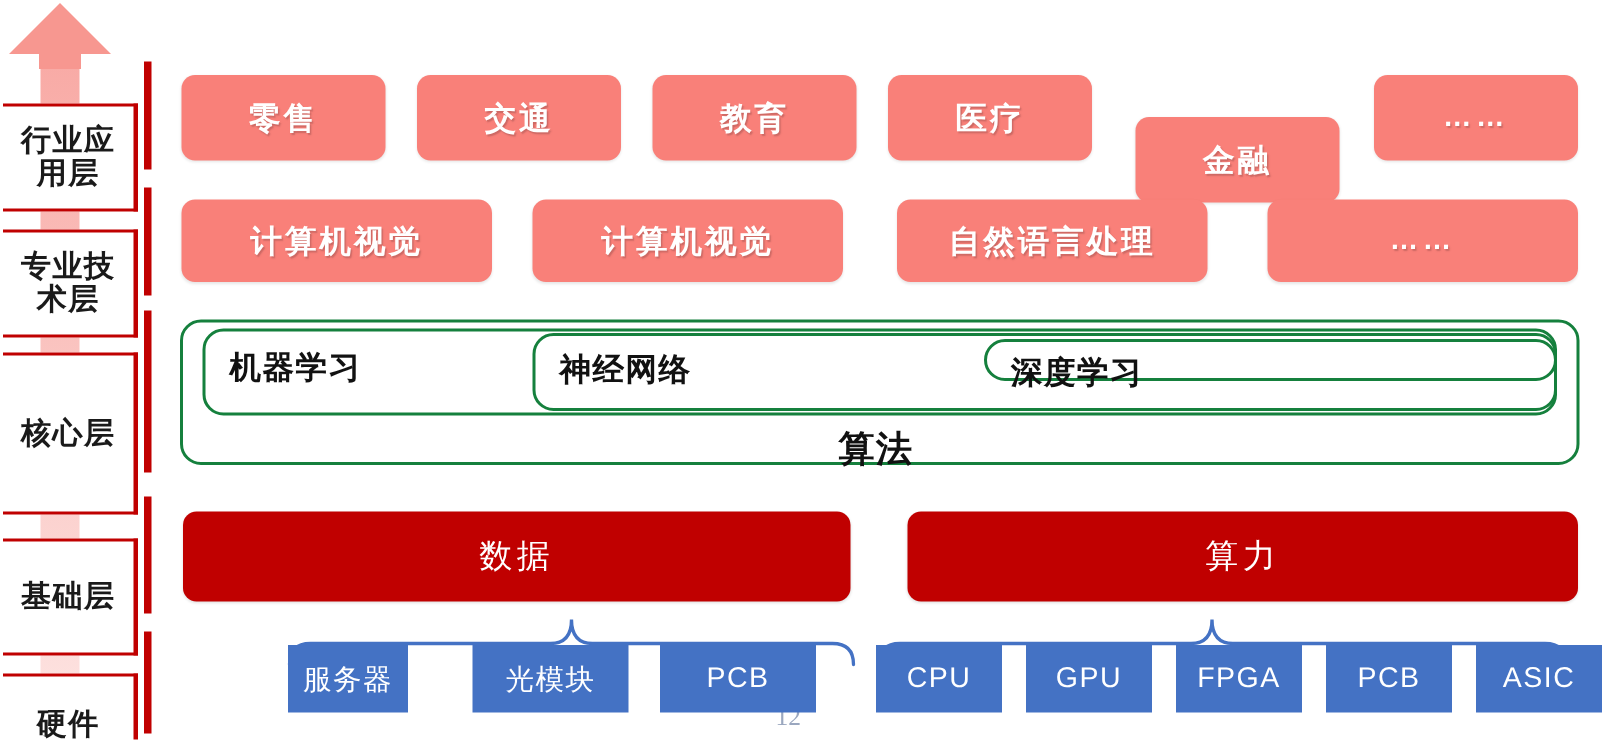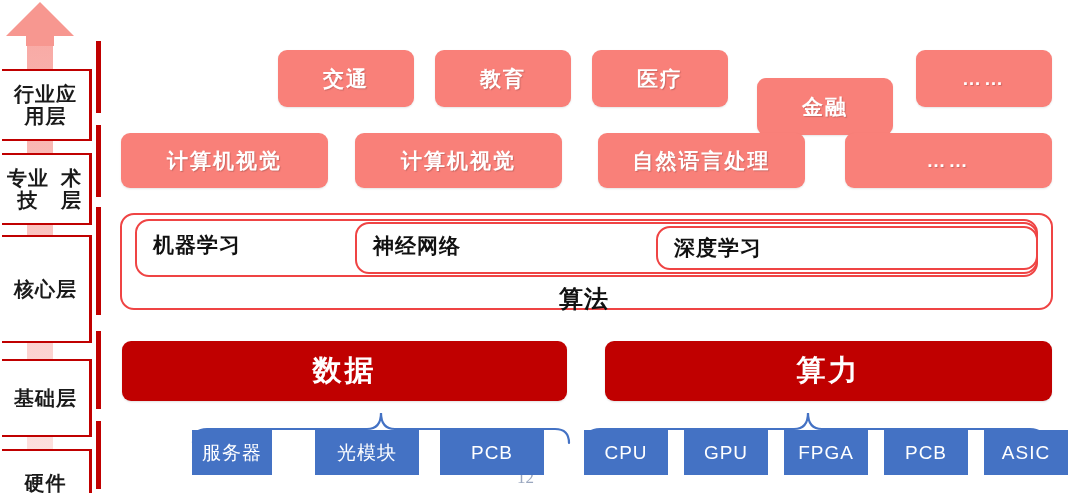--- a/index.html
+++ b/index.html
@@ -63,21 +63,21 @@
     display:flex;align-items:center;justify-content:center;
     text-shadow:1px 1px 1px rgba(120,60,60,.35);
     letter-spacing:2px;
     box-shadow:0 1px 2px rgba(0,0,0,.10);
   }
   .pill.dots{letter-spacing:3px;font-size:19px;}
 
   
   .outline{
     position:absolute;
-    border:2px solid #ef4444;
+    border:2px solid #15803d;
     border-radius:14px;
     background:transparent;
     box-sizing:border-box;
   }
   .outline > .otext{
     position:absolute;left:16px;top:10px;
     font-size:21px;font-weight:700;color:#111;
     letter-spacing:1px;
     white-space:nowrap;
   }
@@ -86,21 +86,21 @@
     font-size:24px;font-weight:700;color:#111;letter-spacing:1px;
     white-space:nowrap;
   }
 
   
   .solid{
     position:absolute;
     background:#c00000;
     border-radius:9px;
     color:#fff;
-    font-size:29px;font-weight:700;letter-spacing:3px;
+    font-size:22px;font-weight:400;letter-spacing:3px;
     display:flex;align-items:center;justify-content:center;
     box-shadow:0 1px 2px rgba(0,0,0,.12);
   }
 
   
   .blue{
     position:absolute;
     background:#4472c4;
     color:#fff;
     font-size:19px;
@@ -126,60 +126,61 @@
   <div class="arrow-head"></div>
 
   <div class="pagenum">12</div>
 
   <div class="label-box" style="top:41px;height:72px;flex-direction:column;">
     <span>行业应</span>
     <span>用层</span>
   </div>
   <div class="label-bar" style="left:96px;top:41px;height:72px;"></div>
 
-  <div class="label-box" style="top:125px;height:72px;flex-direction:row;">
+  <div class="label-box" style="top:125px;height:72px;flex-direction:column;">
     <span>专业技</span>
     <span>术层</span>
   </div>
   <div class="label-bar" style="left:96px;top:125px;height:72px;"></div>
 
   <div class="label-box" style="top:207px;height:108px;">
     <span>核心层</span>
   </div>
   <div class="label-bar" style="left:96px;top:207px;height:108px;"></div>
 
   <div class="label-box" style="top:331px;height:78px;">
     <span>基础层</span>
   </div>
   <div class="label-bar" style="left:96px;top:331px;height:78px;"></div>
 
   <div class="label-box" style="top:421px;height:68px;">
     <span>硬件</span>
   </div>
   <div class="label-bar" style="left:96px;top:421px;height:68px;"></div>
 
+  <div class="pill" style="left:121px;top:50px;width:136px;height:57px;">零售</div>
   <div class="pill" style="left:278px;top:50px;width:136px;height:57px;">交通</div>
   <div class="pill" style="left:435px;top:50px;width:136px;height:57px;">教育</div>
   <div class="pill" style="left:592px;top:50px;width:136px;height:57px;">医疗</div>
   <div class="pill" style="left:757px;top:50px;width:136px;height:57px;margin-top:28px;">金融</div>
   <div class="pill dots" style="left:916px;top:50px;width:136px;height:57px;">……</div>
 
   <div class="pill" style="left:121px;top:133px;width:207px;height:55px;">计算机视觉</div>
   <div class="pill" style="left:355px;top:133px;width:207px;height:55px;">计算机视觉</div>
   <div class="pill" style="left:598px;top:133px;width:207px;height:55px;">自然语言处理</div>
   <div class="pill dots" style="left:845px;top:133px;width:207px;height:55px;">……</div>
 
   <div class="outline" style="left:120px;top:213px;width:933px;height:97px;"></div>
   <div class="outline" style="left:135px;top:219px;width:903px;height:58px;">
     <span class="otext">机器学习</span>
   </div>
   <div class="outline" style="left:355px;top:222px;width:683px;height:52px;">
     <span class="otext" style="top:8px;">神经网络</span>
   </div>
-  <div class="outline" style="left:656px;top:226px;width:382px;height:44px;">
+  <div class="outline" style="left:656px;top:226px;width:382px;height:28px;">
     <span class="otext" style="top:6px;">深度学习</span>
   </div>
   <div class="algo-text" style="left:559px;top:283px;">算法</div>
 
   <div class="solid" style="left:122px;top:341px;width:445px;height:60px;">数据</div>
   <div class="solid" style="left:605px;top:341px;width:447px;height:60px;">算力</div>
 
   <svg class="brace" style="left:183px;top:409px;" width="400" height="36">
     <path d="M 10 34 Q 10 20 24 20 L 184 20 Q 198 20 198 4 Q 198 20 212 20 L 372 20 Q 386 20 386 34" fill="none" stroke="#4472c4" stroke-width="2.2" stroke-linecap="round"></path>
   </svg>

